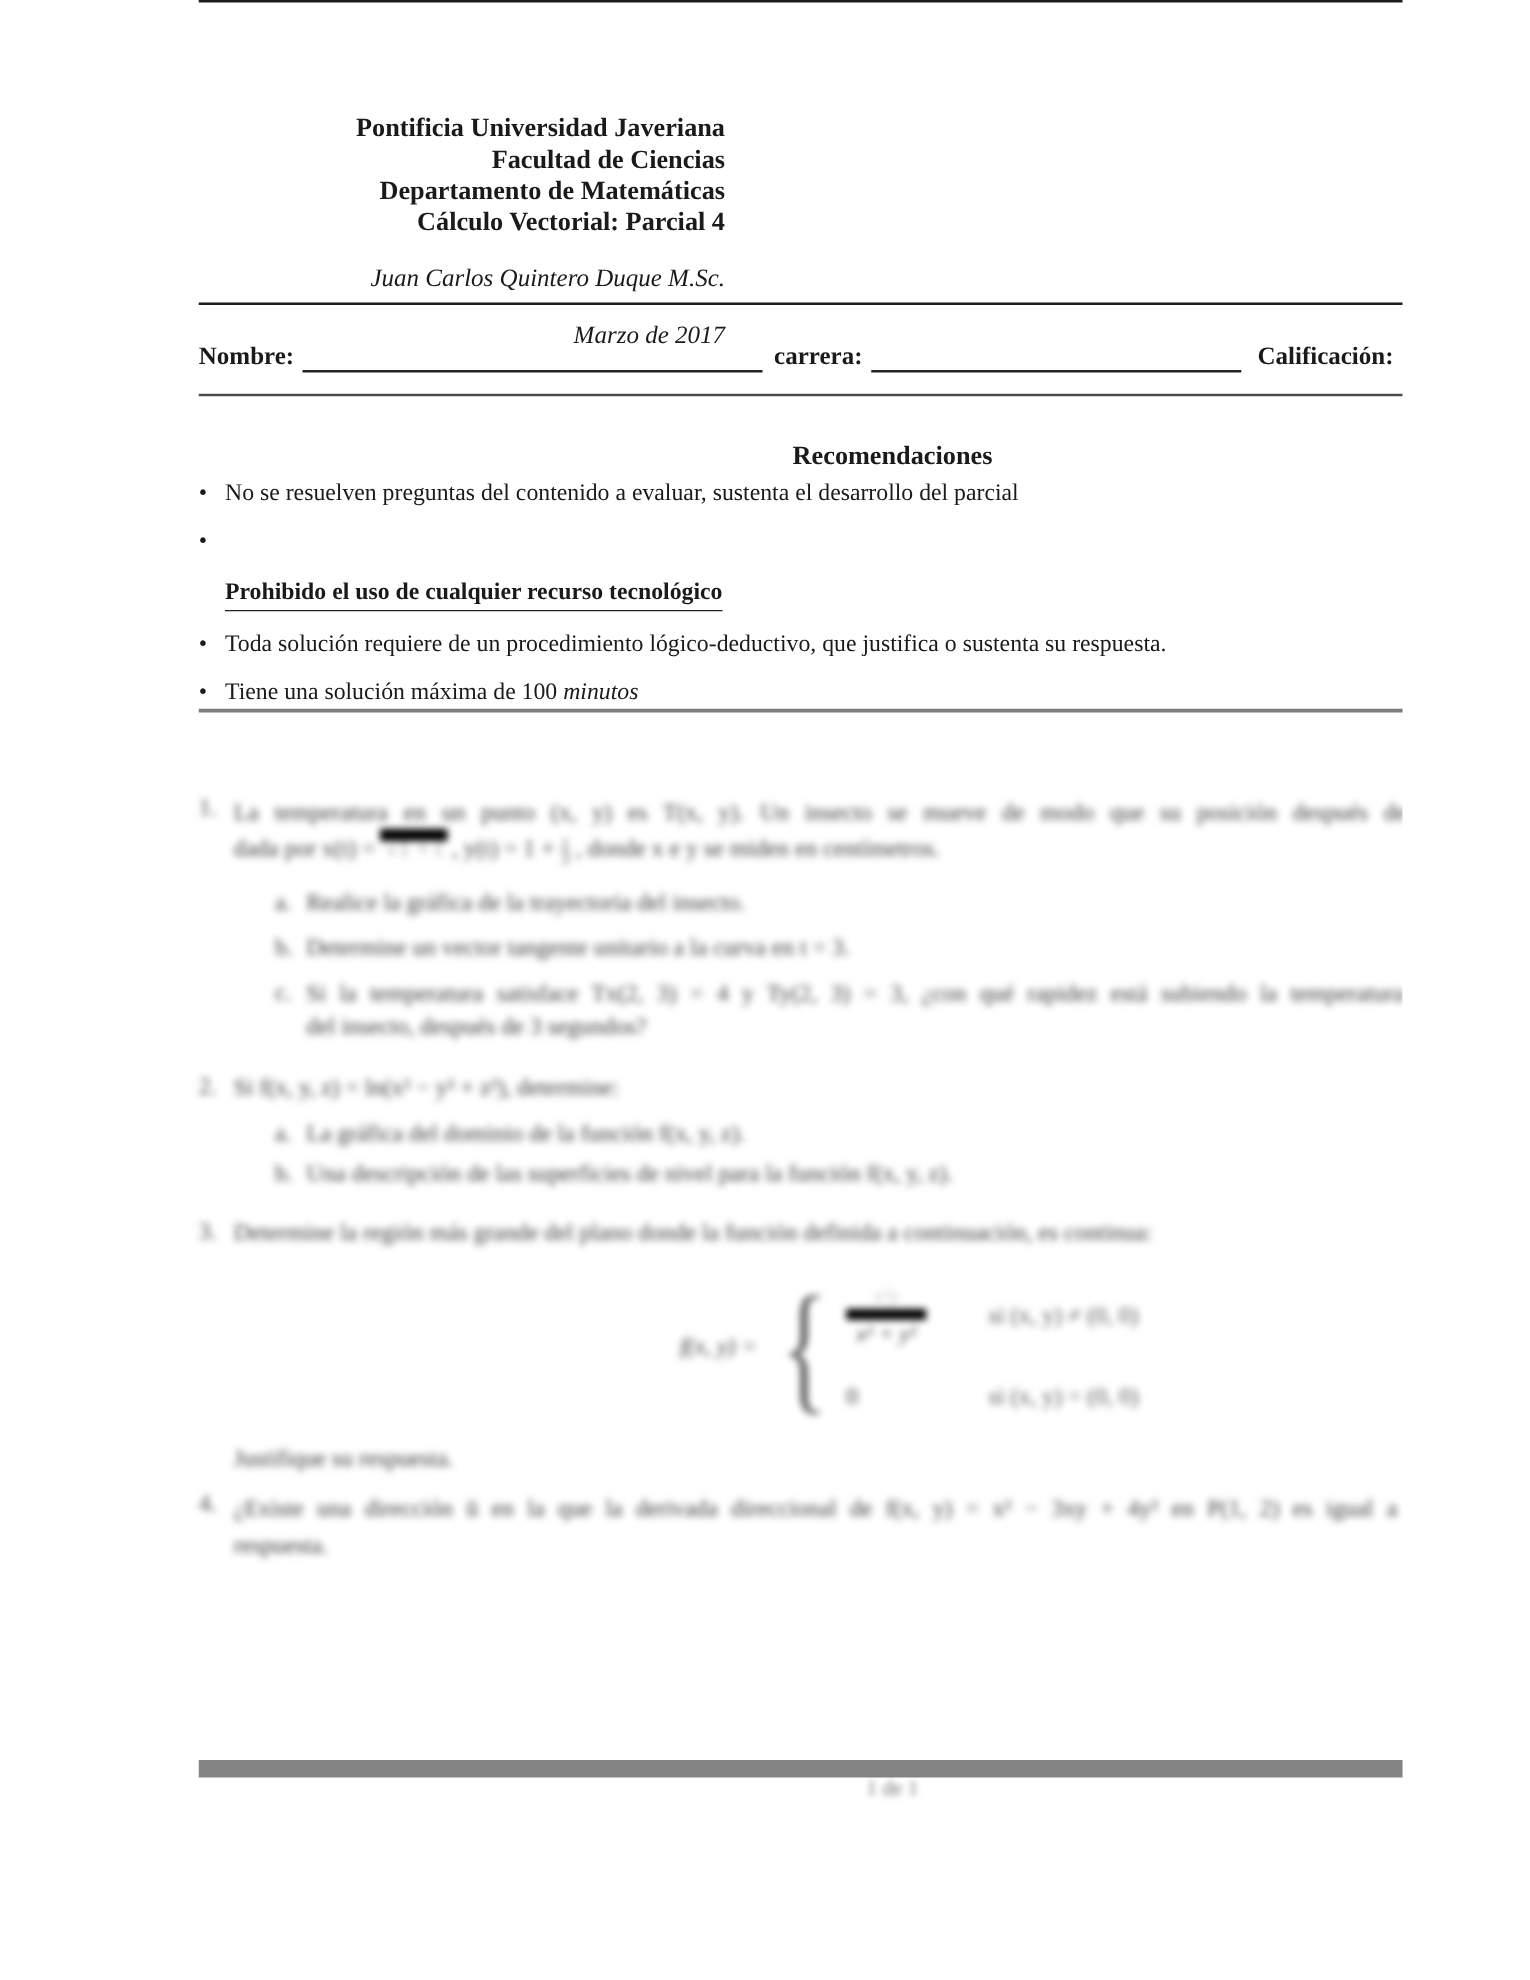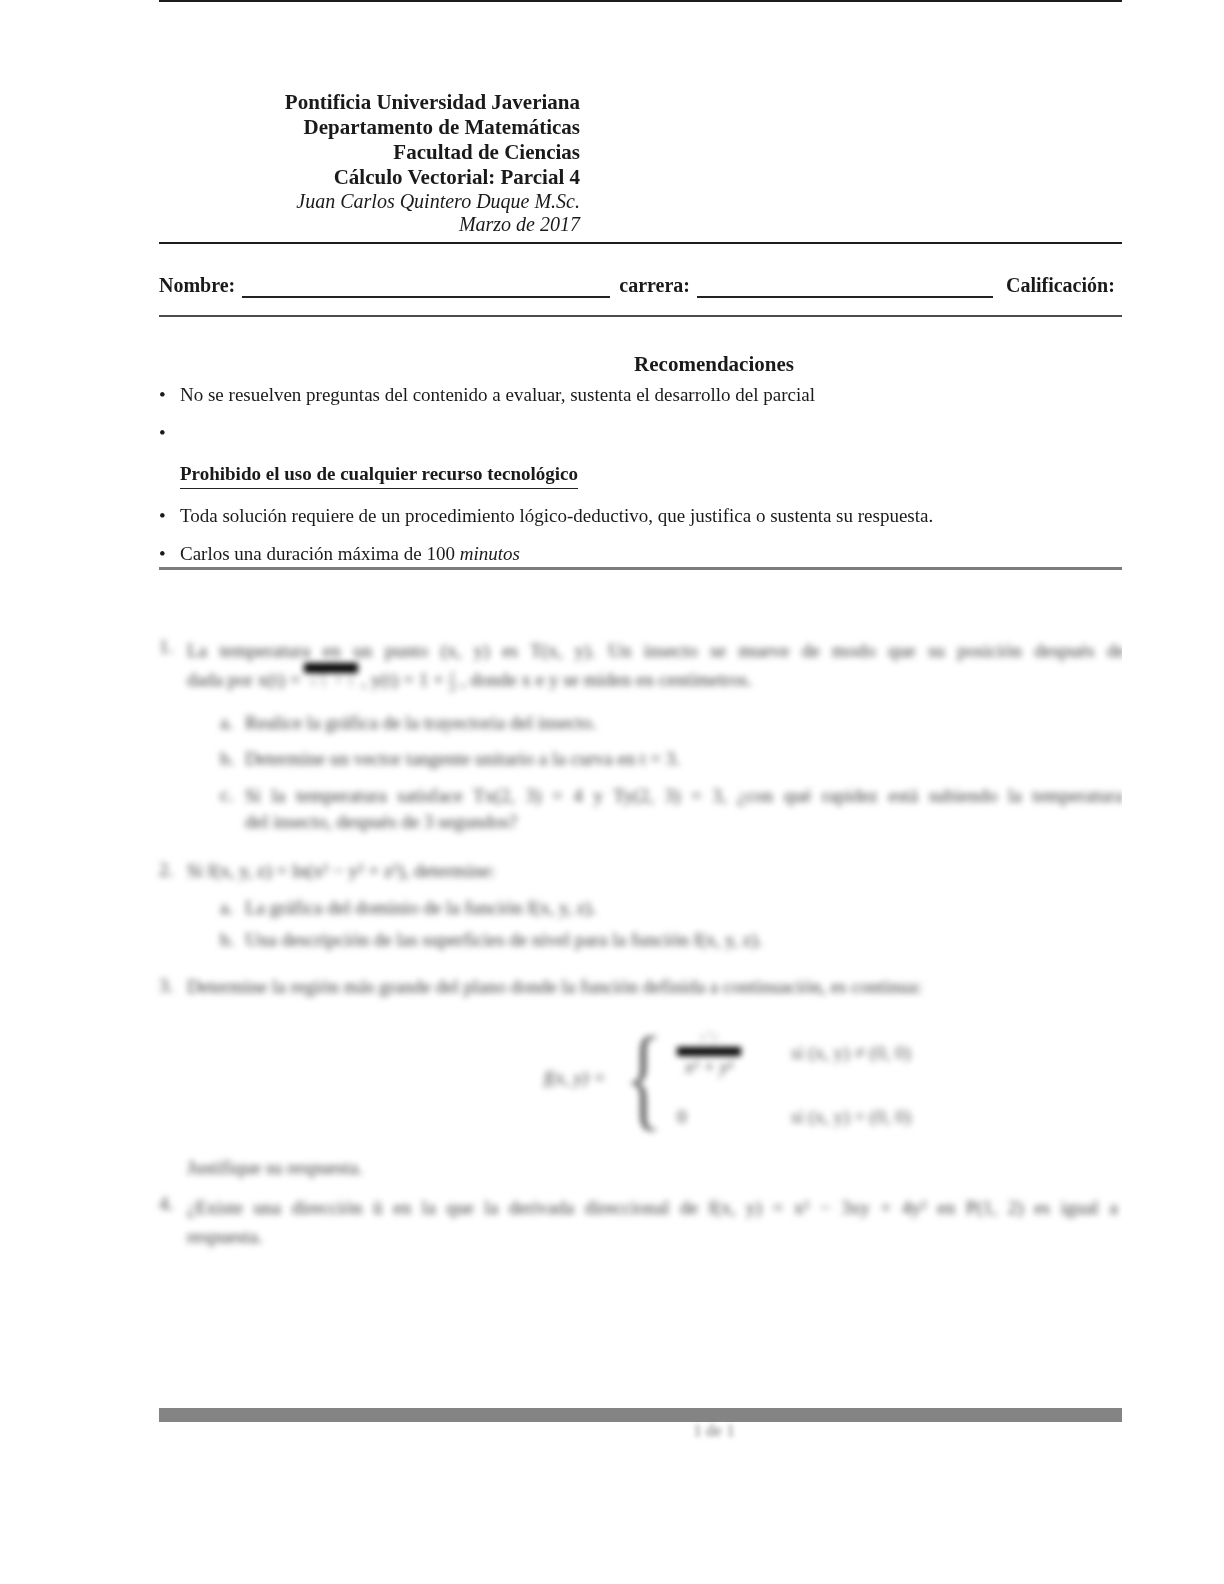--- a/index.html
+++ b/index.html
@@ -8,21 +8,21 @@
     font-family:"Liberation Serif","DejaVu Serif",serif; color:#1a1a1a;
     overflow:hidden; margin:0 auto;
   }
   .rule { position:absolute; left:57px; width:1109px; background:#1c1c1c; height:2px; }
   #rule-name { background:#4c4c4c; }
   #rule-rec  { background:#7c7c7c; height:3px; }
 
   
   .header-block { position:absolute; top:90px; left:57px; width:421px; text-align:right; }
   .h-bold   { font-weight:bold; font-size:21px; line-height:25px; }
-  .h-italic { font-style:italic; font-size:20px; line-height:23px; }
+  .h-italic { font-style:italic; font-size:20px; line-height:23px;margin-top:22px; }
 
   
   .name-row { position:absolute; top:272px; left:57px; width:1070px;
               display:flex; align-items:flex-end; font-size:20px; font-weight:bold; line-height:26px; }
   .fill-line { height:3px; border-bottom:2px solid #222; margin:0 7px; }
   #fill-name   { width:368px; }
   #fill-career { width:296px; }
   #fill-grade  { width:80px;  margin-right:0; }
   .fl-label { white-space:nowrap; }
   #career-label { margin-left:2px; }
@@ -91,22 +91,22 @@
 </style>
 </head>
 <body>
 
 <div class="page">
 
   <div class="rule" id="rule-top"></div>
 
   <div class="header-block">
     <div class="h-bold">Pontificia Universidad Javeriana</div>
+    <div class="h-bold">Facultad de Ciencias</div>
     <div class="h-bold">Departamento de Matemáticas</div>
-    <div class="h-bold">Facultad de Ciencias</div>
     <div class="h-bold">Cálculo Vectorial: Parcial 4</div>
     <div class="h-italic">Juan Carlos Quintero Duque M.Sc.</div>
     <div class="h-italic">Marzo de 2017</div>
   </div>
 
   <div class="rule" id="rule-header" style="top:242px;"></div>
 
   <div class="name-row">
     <span class="fl-label">Nombre:</span>
     <span class="fill-line" id="fill-name"></span>
@@ -128,21 +128,21 @@
     <div class="rec-item">
       <span class="bullet">•</span>
       <span class="b u">Prohibido el uso de cualquier recurso tecnológico</span>
     </div>
     <div class="rec-item">
       <span class="bullet">•</span>
       <span>Toda solución requiere de un procedimiento lógico-deductivo, que justifica o sustenta su respuesta.</span>
     </div>
     <div class="rec-item">
       <span class="bullet">•</span>
-      <span class="u"><span>Carlos una duración máxima de 100 </span><span class="it">minutos</span></span>
+      <span class="u"><span>Tiene una solución máxima de 100 </span><span class="it">minutos</span></span>
     </div>
   </div>
 
   <div class="rule" id="rule-rec" style="top:567px;"></div>
 
   <div class="questions">
 
     <div class="q-item" style="margin-top:6px;">
       <span class="q-num">1.</span>
       <div class="q-body">

